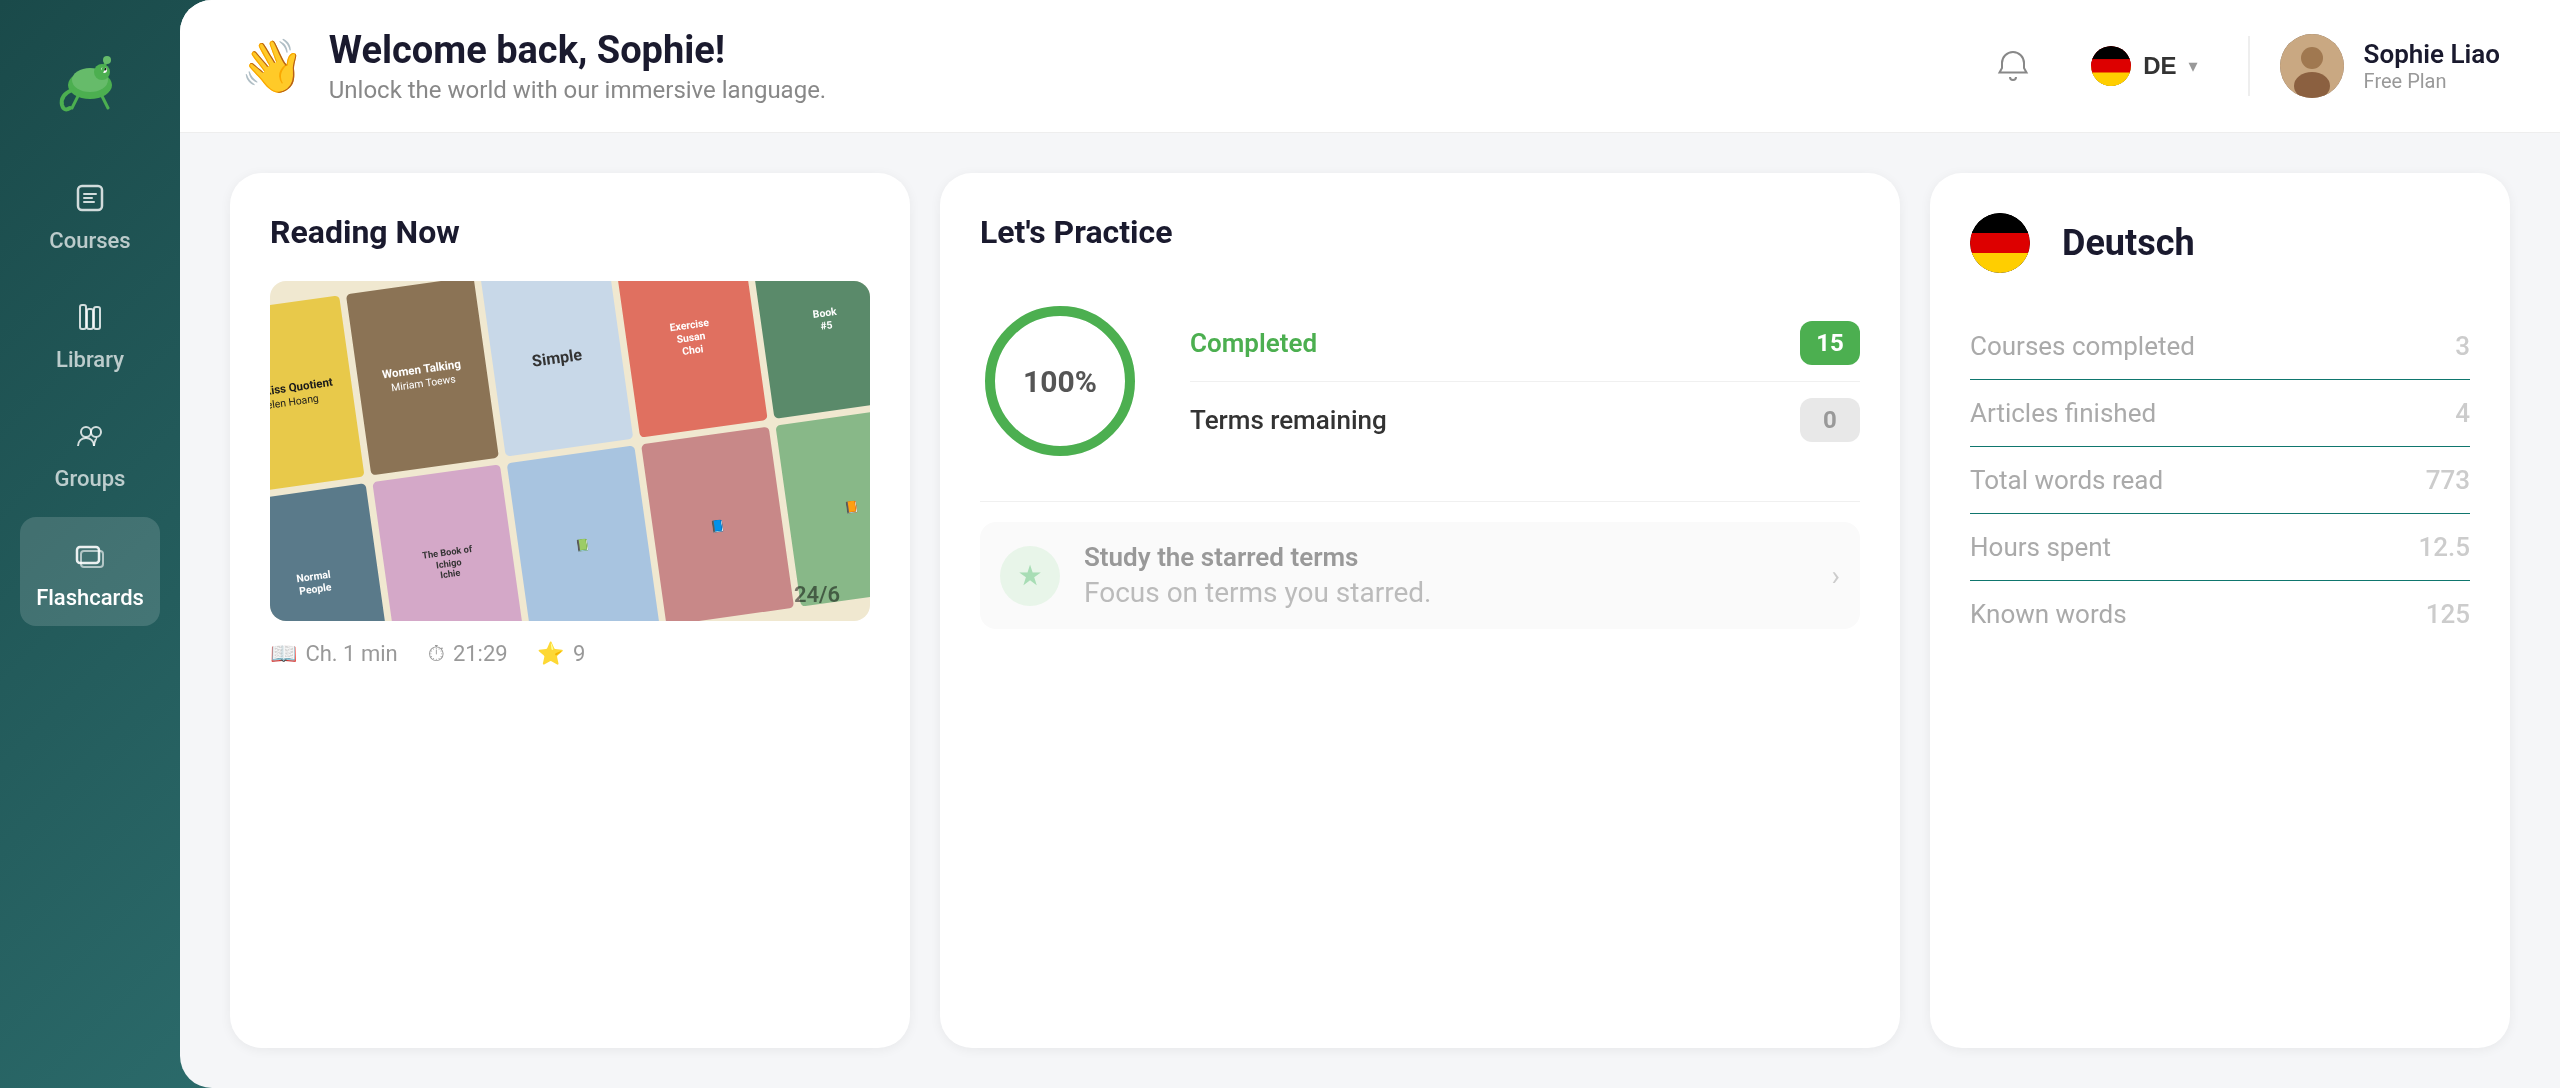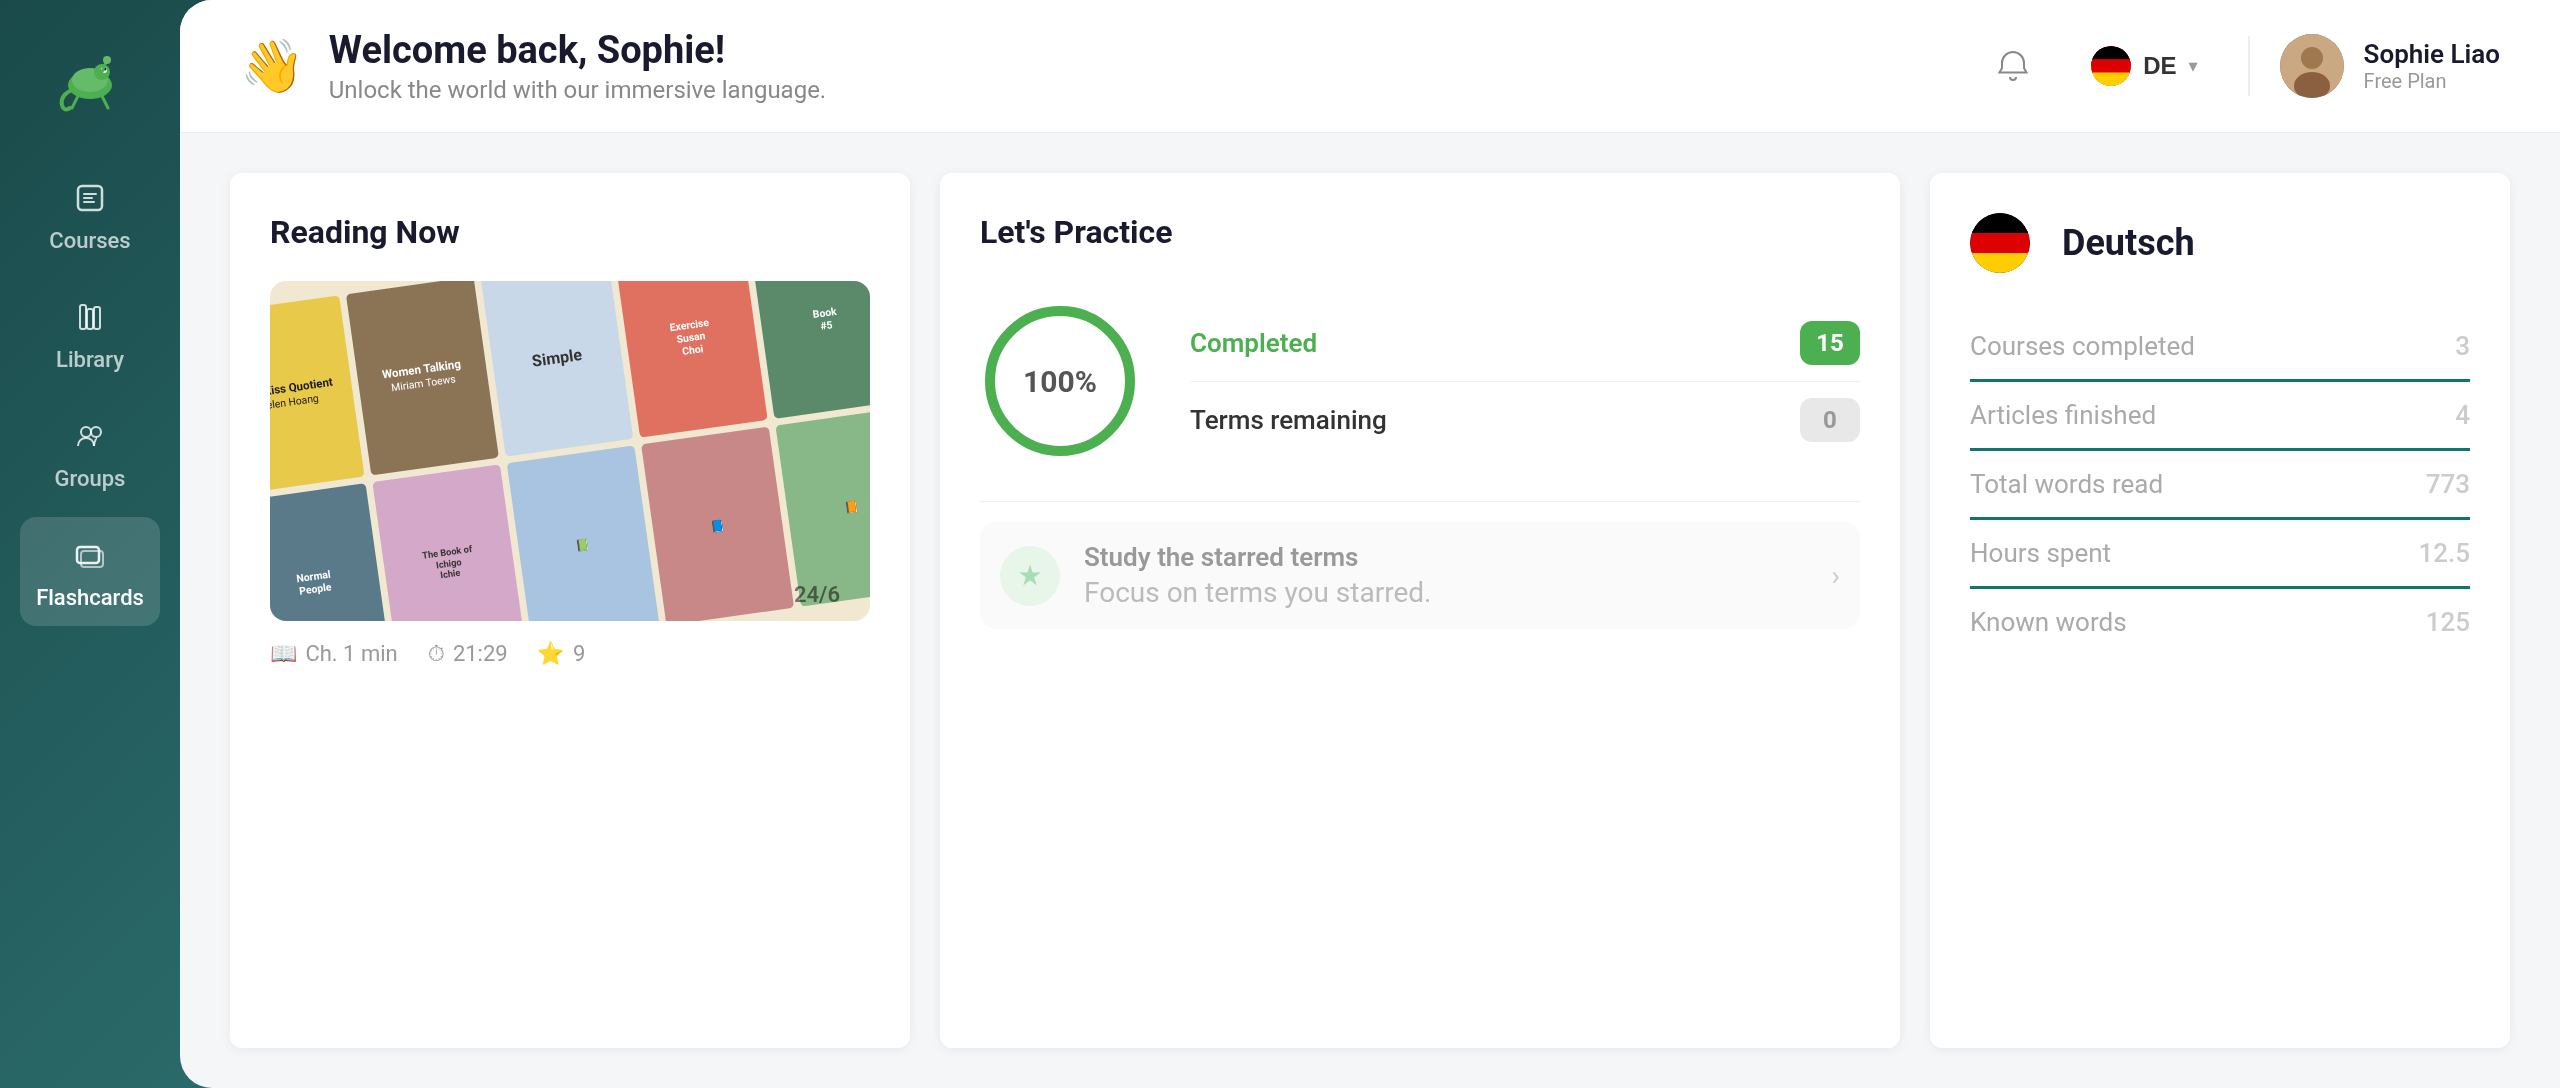--- a/index.html
+++ b/index.html
@@ -179,21 +179,21 @@
       flex: 1;
       display: flex;
       gap: 30px;
       padding: 40px 50px;
       overflow: hidden;
     }
 
     
     .card {
       background: white;
-      border-radius: 12px;
+      border-radius: 32px;
       padding: 40px;
       box-shadow: 0 2px 12px rgba(0,0,0,0.06);
     }
     .card-reading {
       flex: 0 0 680px;
       display: flex;
       flex-direction: column;
     }
     .card-practice {
       flex: 1;
@@ -389,21 +389,21 @@
       width: 60px;
       height: 60px;
       border-radius: 50%;
       overflow: hidden;
     }
     .stat-row {
       display: flex;
       align-items: center;
       justify-content: space-between;
       padding: 18px 0;
-      border-bottom: 3px solid #0f766e;
+      border-bottom: 1px solid #0f766e;
     }
     .stat-row:last-child { border-bottom: none; }
     .stat-row-label {
       font-size: 26px;
       color: #aaa;
     }
     .stat-row-value {
       font-size: 26px;
       color: #ccc;
       font-weight: 500;

